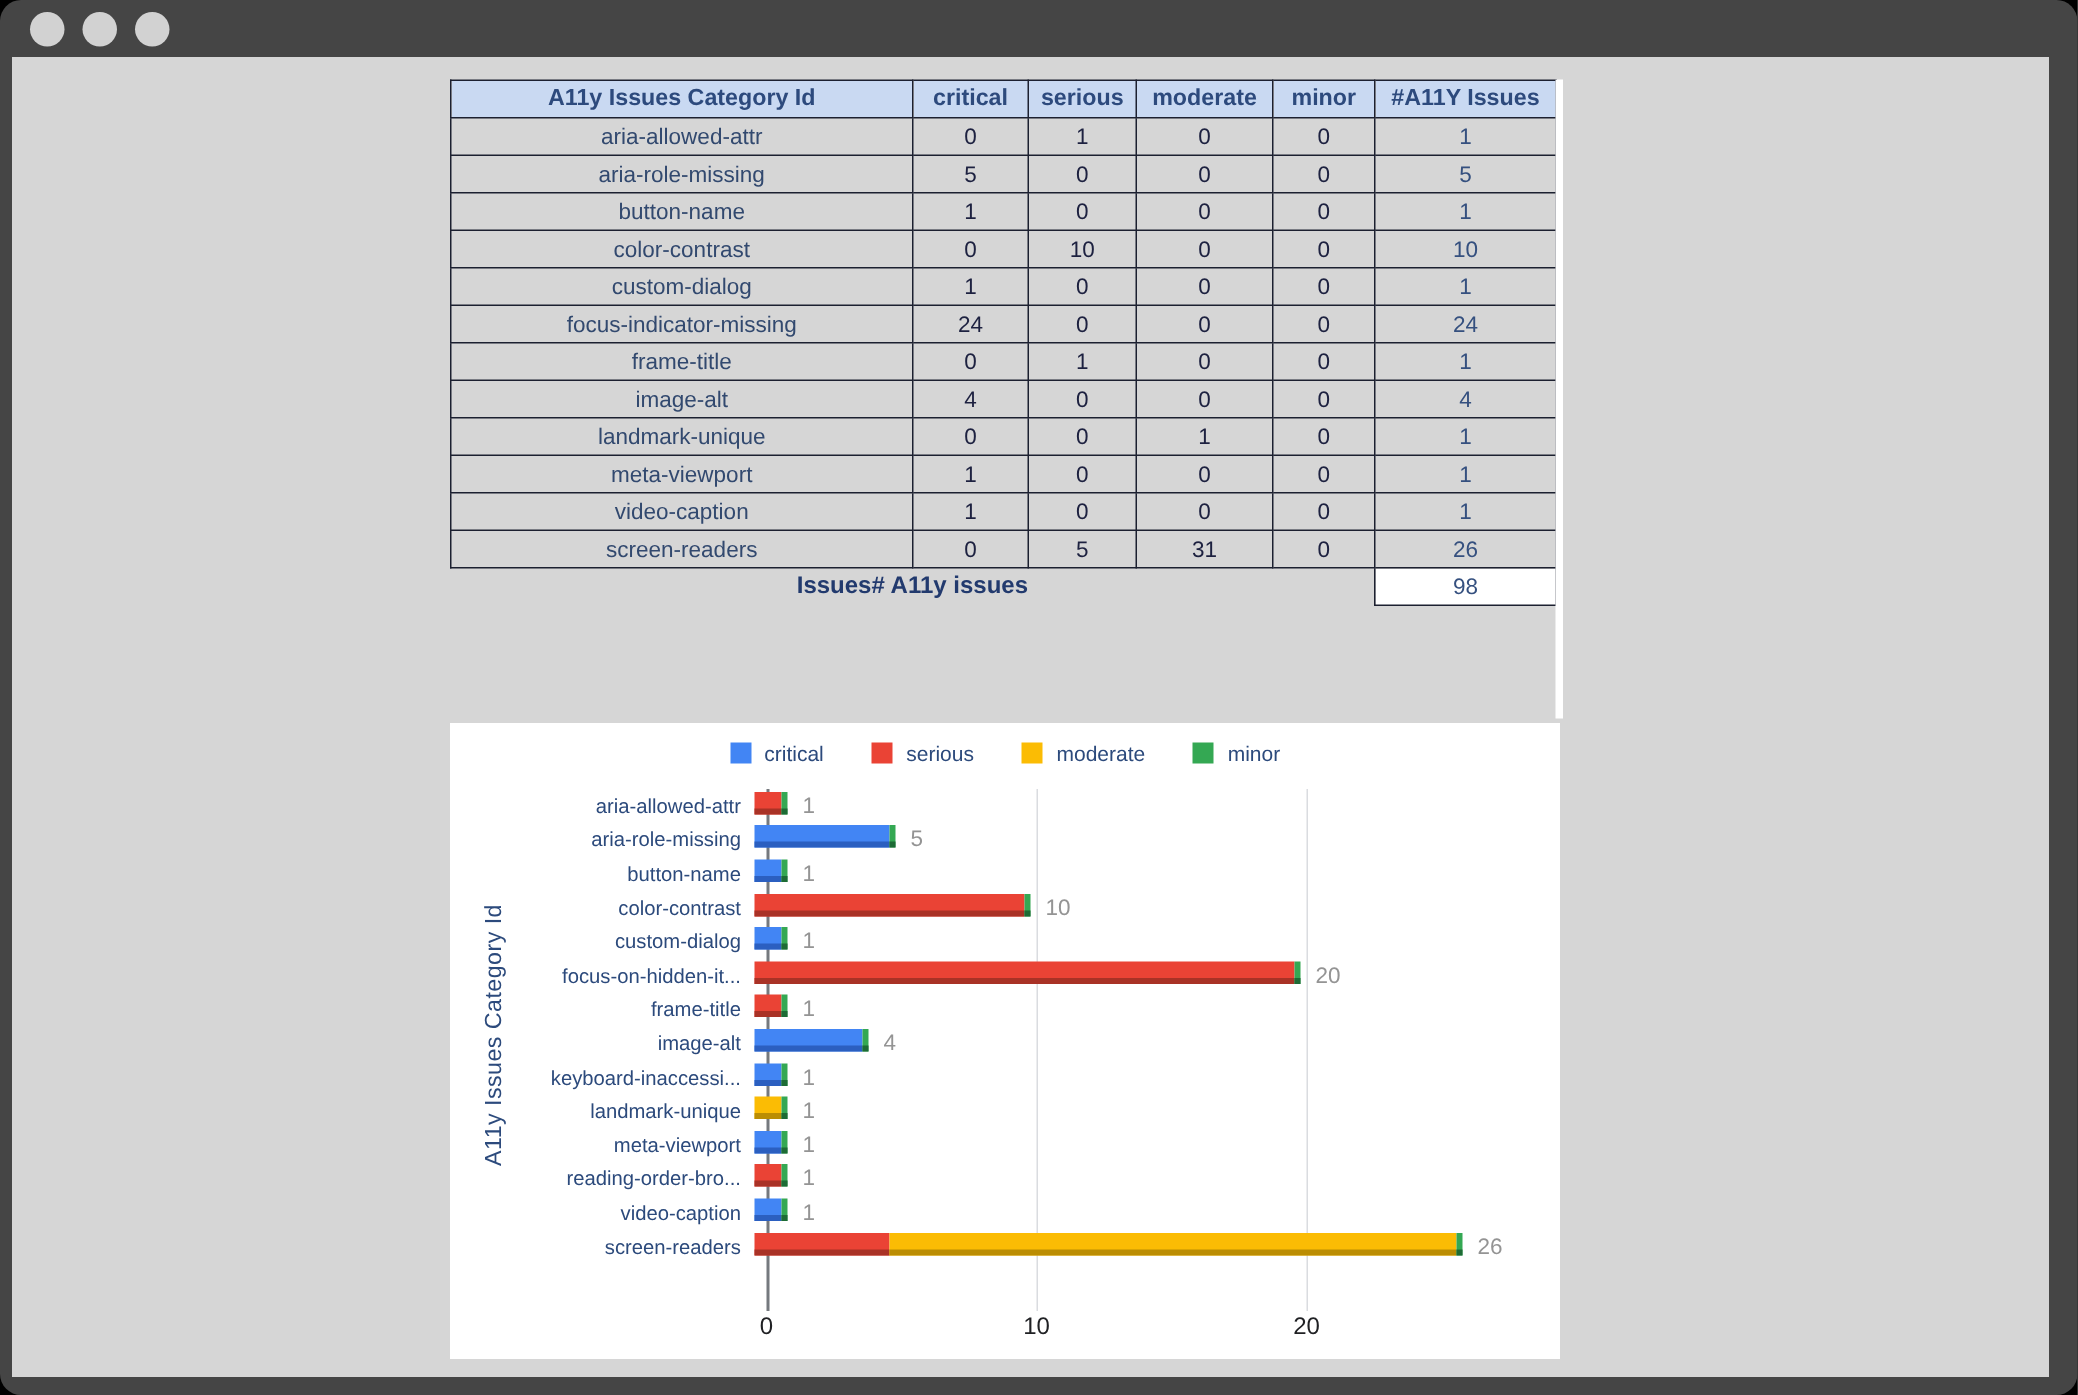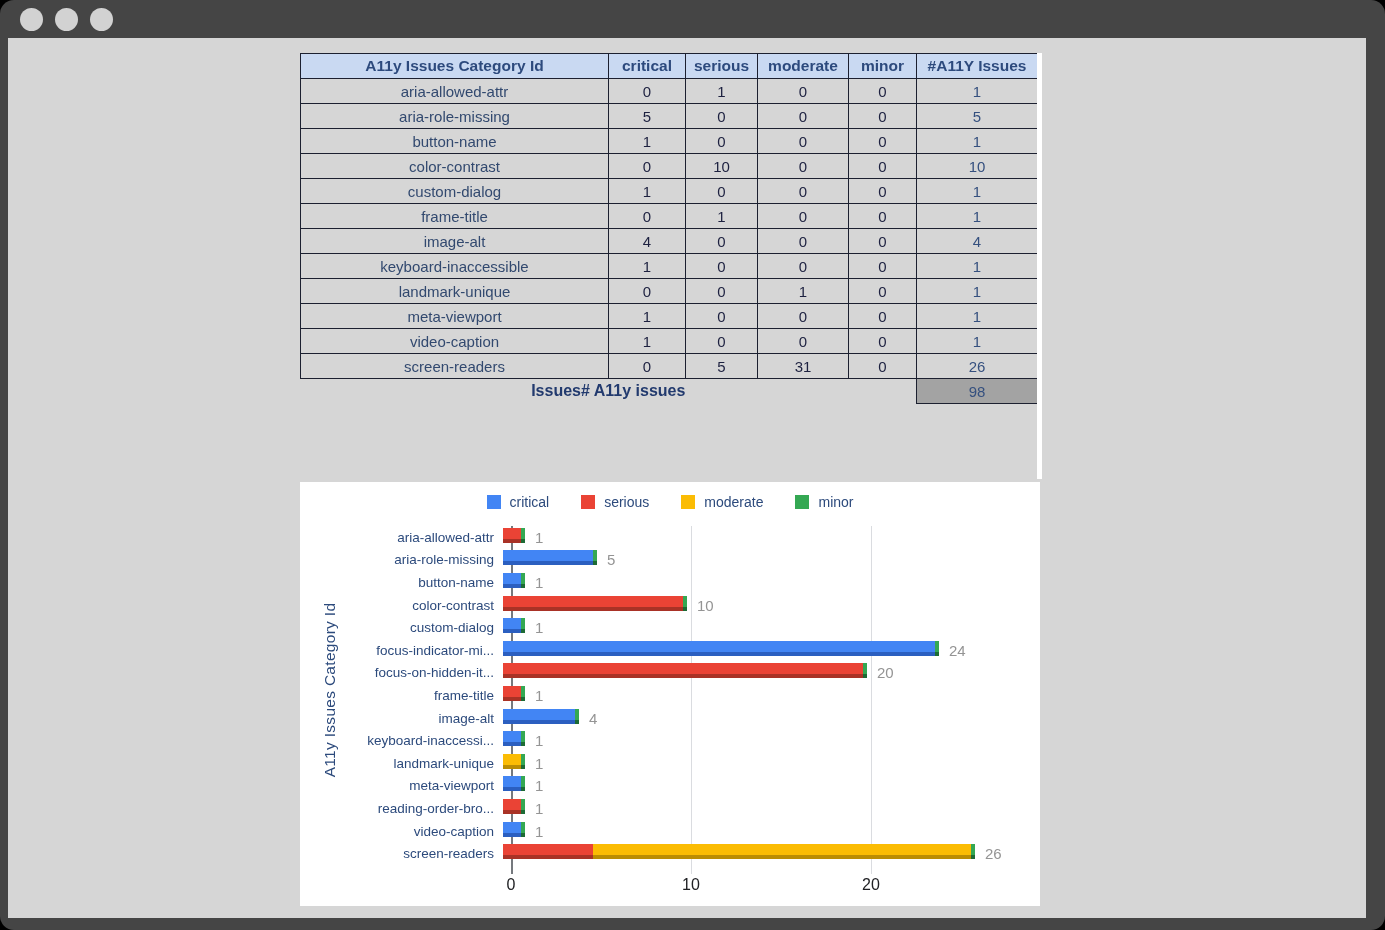--- a/index.html
+++ b/index.html
@@ -33,21 +33,21 @@
   table.issues th {
     background:#c9d9f2; color:#2d4a7d; font-weight:bold; font-size:15.5px;
   }
   td.cell-cat { color:#32496f; }
   td.cell-num { color:#1d2140; }
   td.cell-tot { color:#35507f; }
   tr.total-row td.total-label {
     border:none; background:transparent; color:#223a6e;
     font-weight:bold; font-size:16px; border-top:1.5px solid #1c2030;
   }
-  tr.total-row td.total-value { background:#a3a3a3; color:#35507f; }
+  tr.total-row td.total-value { background:#ffffff; color:#35507f; }
   .sheet-sliver {
     position:absolute; left:1029px; top:15px; width:5px; height:426px; background:#fff;
   }
 
   
   .chart-card {
     position:absolute; left:292px; top:444px; width:740px; height:424px;
     background:#fff;
   }
   .legend {
@@ -148,42 +148,42 @@
           </tr>
           <tr>
             <td class="cell-cat">custom-dialog</td>
             <td class="cell-num">1</td>
             <td class="cell-num">0</td>
             <td class="cell-num">0</td>
             <td class="cell-num">0</td>
             <td class="cell-tot">1</td>
           </tr>
           <tr>
+            <td class="cell-cat">focus-indicator-missing</td>
+            <td class="cell-num">24</td>
+            <td class="cell-num">0</td>
+            <td class="cell-num">0</td>
+            <td class="cell-num">0</td>
+            <td class="cell-tot">24</td>
+          </tr>
+          <tr>
             <td class="cell-cat">frame-title</td>
             <td class="cell-num">0</td>
             <td class="cell-num">1</td>
             <td class="cell-num">0</td>
             <td class="cell-num">0</td>
             <td class="cell-tot">1</td>
           </tr>
           <tr>
             <td class="cell-cat">image-alt</td>
             <td class="cell-num">4</td>
             <td class="cell-num">0</td>
             <td class="cell-num">0</td>
             <td class="cell-num">0</td>
             <td class="cell-tot">4</td>
-          </tr>
-          <tr>
-            <td class="cell-cat">keyboard-inaccessible</td>
-            <td class="cell-num">1</td>
-            <td class="cell-num">0</td>
-            <td class="cell-num">0</td>
-            <td class="cell-num">0</td>
-            <td class="cell-tot">1</td>
           </tr>
           <tr>
             <td class="cell-cat">landmark-unique</td>
             <td class="cell-num">0</td>
             <td class="cell-num">0</td>
             <td class="cell-num">1</td>
             <td class="cell-num">0</td>
             <td class="cell-tot">1</td>
           </tr>
           <tr>
@@ -290,30 +290,20 @@
             <div class="clabel">custom-dialog</div>
             <div class="cbar-area">
               <div class="bar">
                 <div class="seg" style="width: 18px; background: rgb(66, 133, 244); border-bottom-color: rgb(43, 95, 192);"></div>
                 <div class="seg" style="width: 4px; background: rgb(52, 168, 83); border-bottom-color: rgb(29, 107, 53);"></div>
               </div>
               <span class="bar-val">1</span>
             </div>
           </div>
           <div class="crow">
-            <div class="clabel">focus-indicator-mi...</div>
-            <div class="cbar-area">
-              <div class="bar">
-                <div class="seg" style="width: 432px; background: rgb(66, 133, 244); border-bottom-color: rgb(43, 95, 192);"></div>
-                <div class="seg" style="width: 4px; background: rgb(52, 168, 83); border-bottom-color: rgb(29, 107, 53);"></div>
-              </div>
-              <span class="bar-val">24</span>
-            </div>
-          </div>
-          <div class="crow">
             <div class="clabel">focus-on-hidden-it...</div>
             <div class="cbar-area">
               <div class="bar">
                 <div class="seg" style="width: 360px; background: rgb(234, 67, 53); border-bottom-color: rgb(169, 50, 38);"></div>
                 <div class="seg" style="width: 4px; background: rgb(52, 168, 83); border-bottom-color: rgb(29, 107, 53);"></div>
               </div>
               <span class="bar-val">20</span>
             </div>
           </div>
           <div class="crow">

